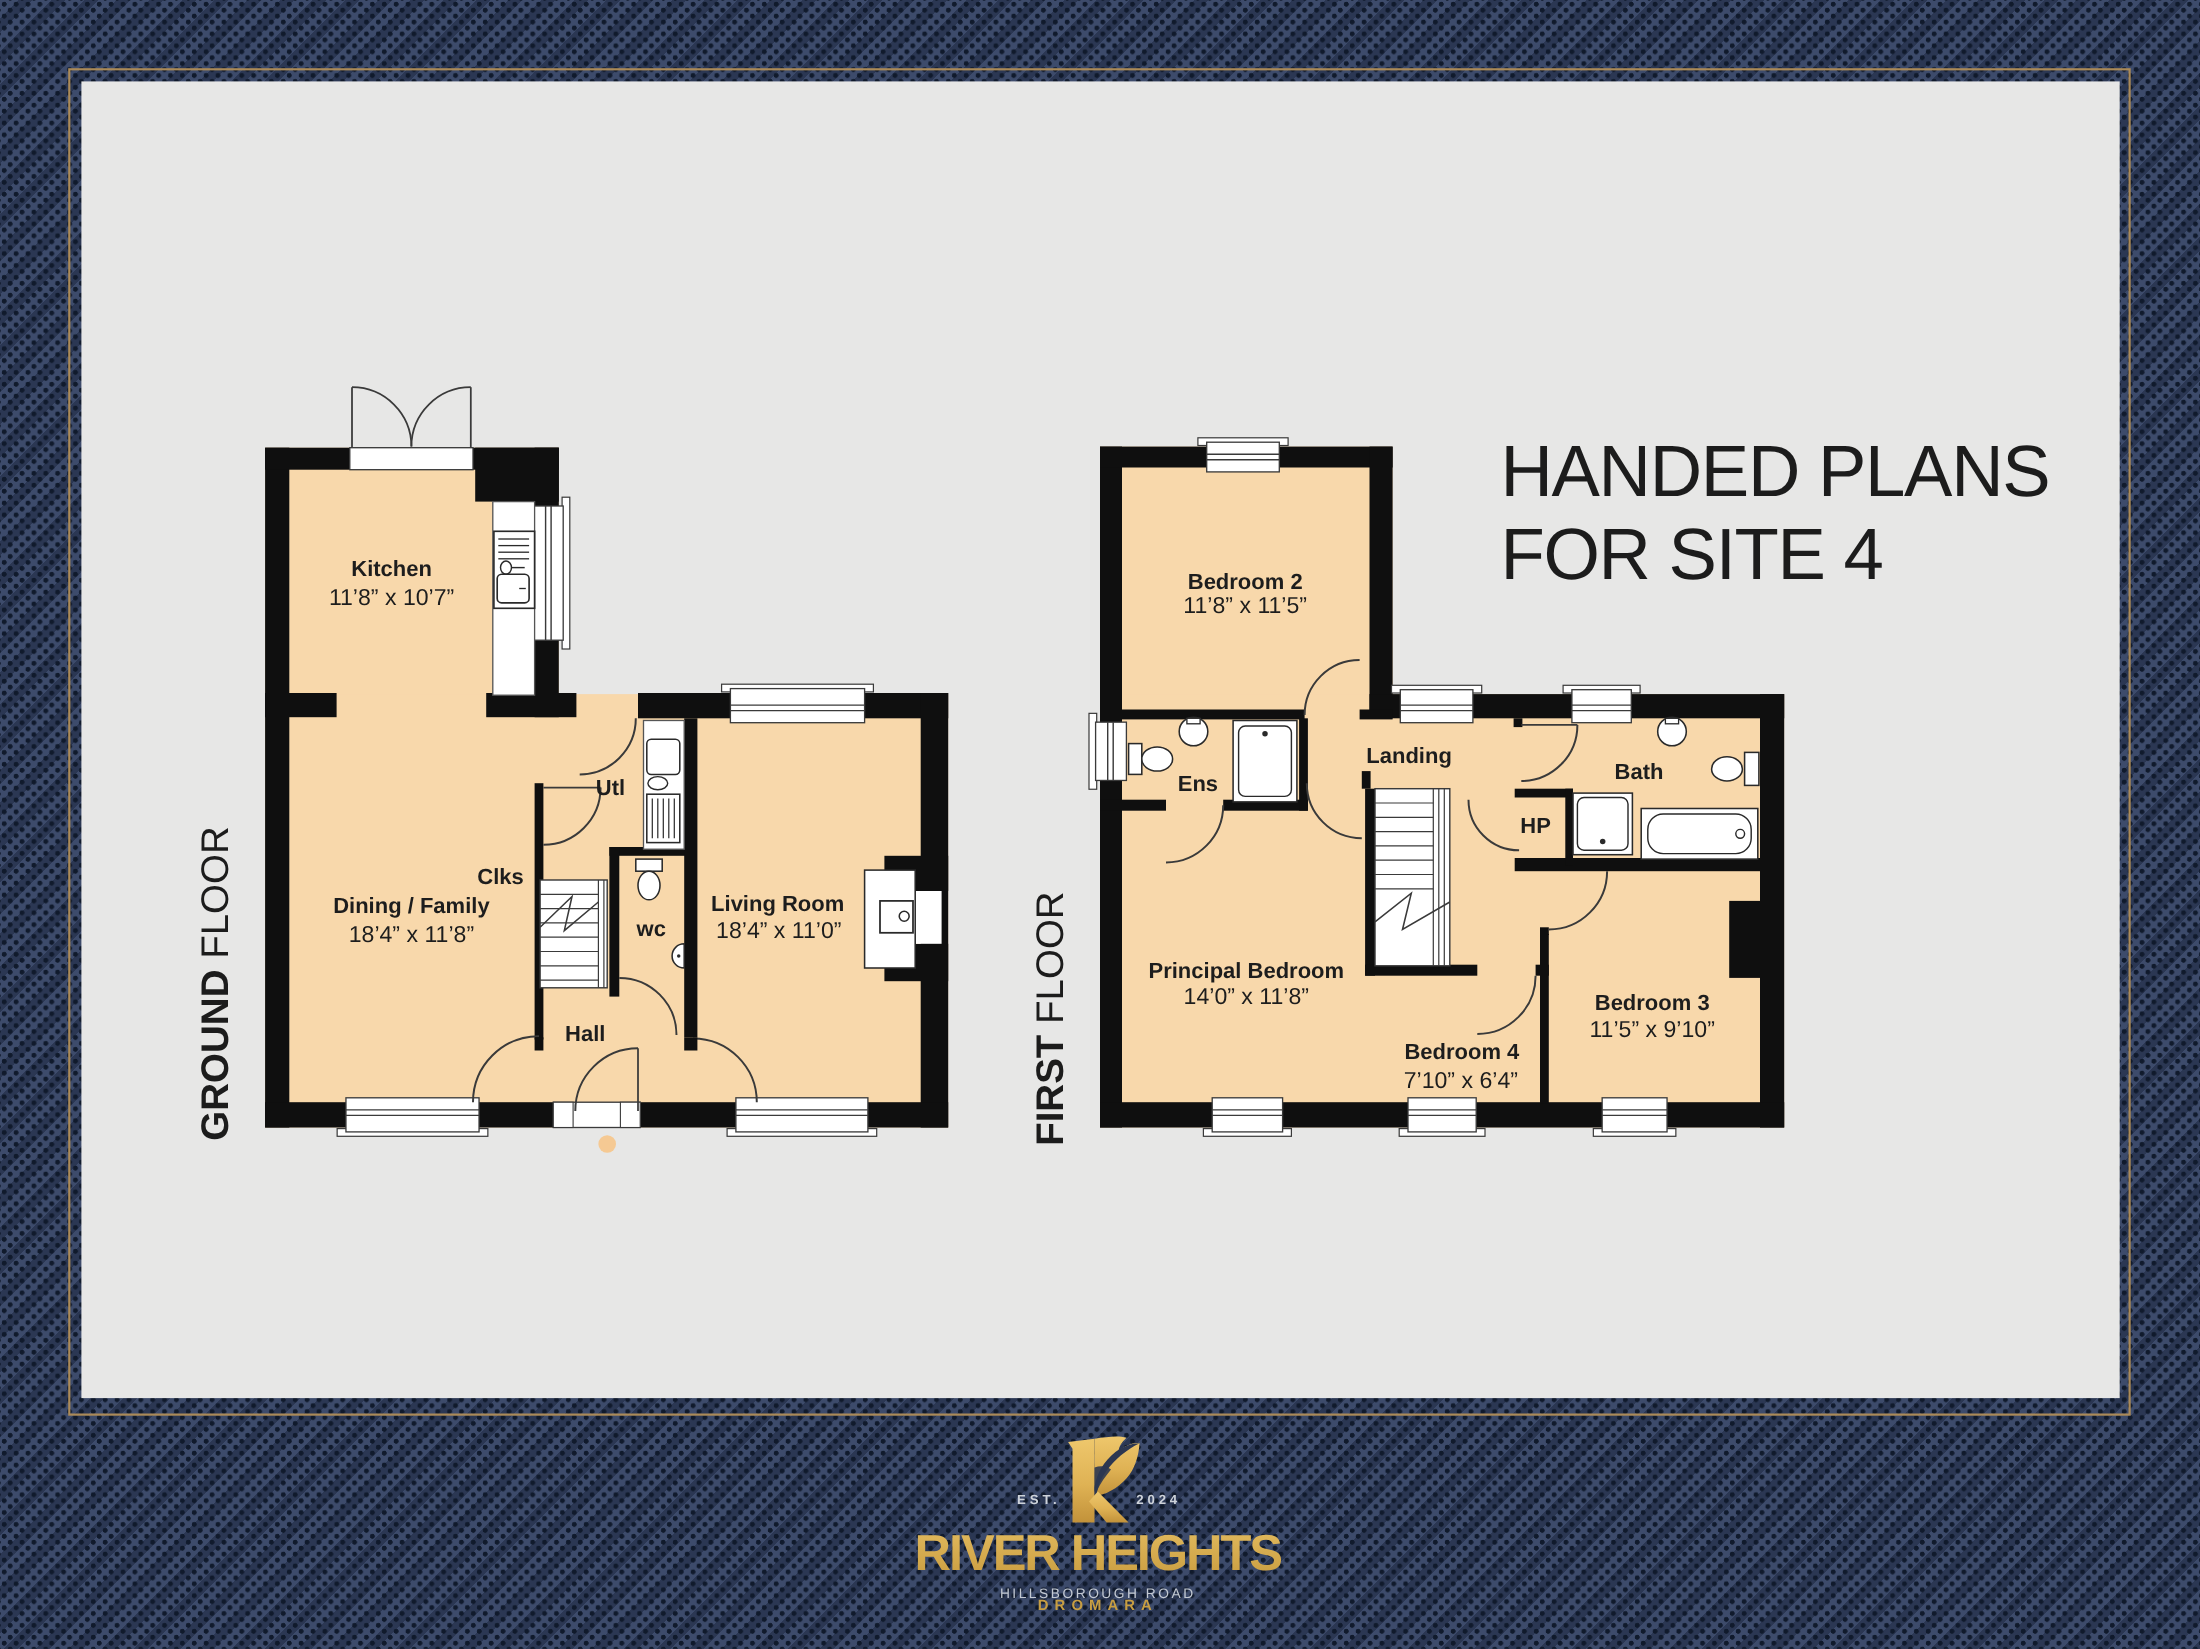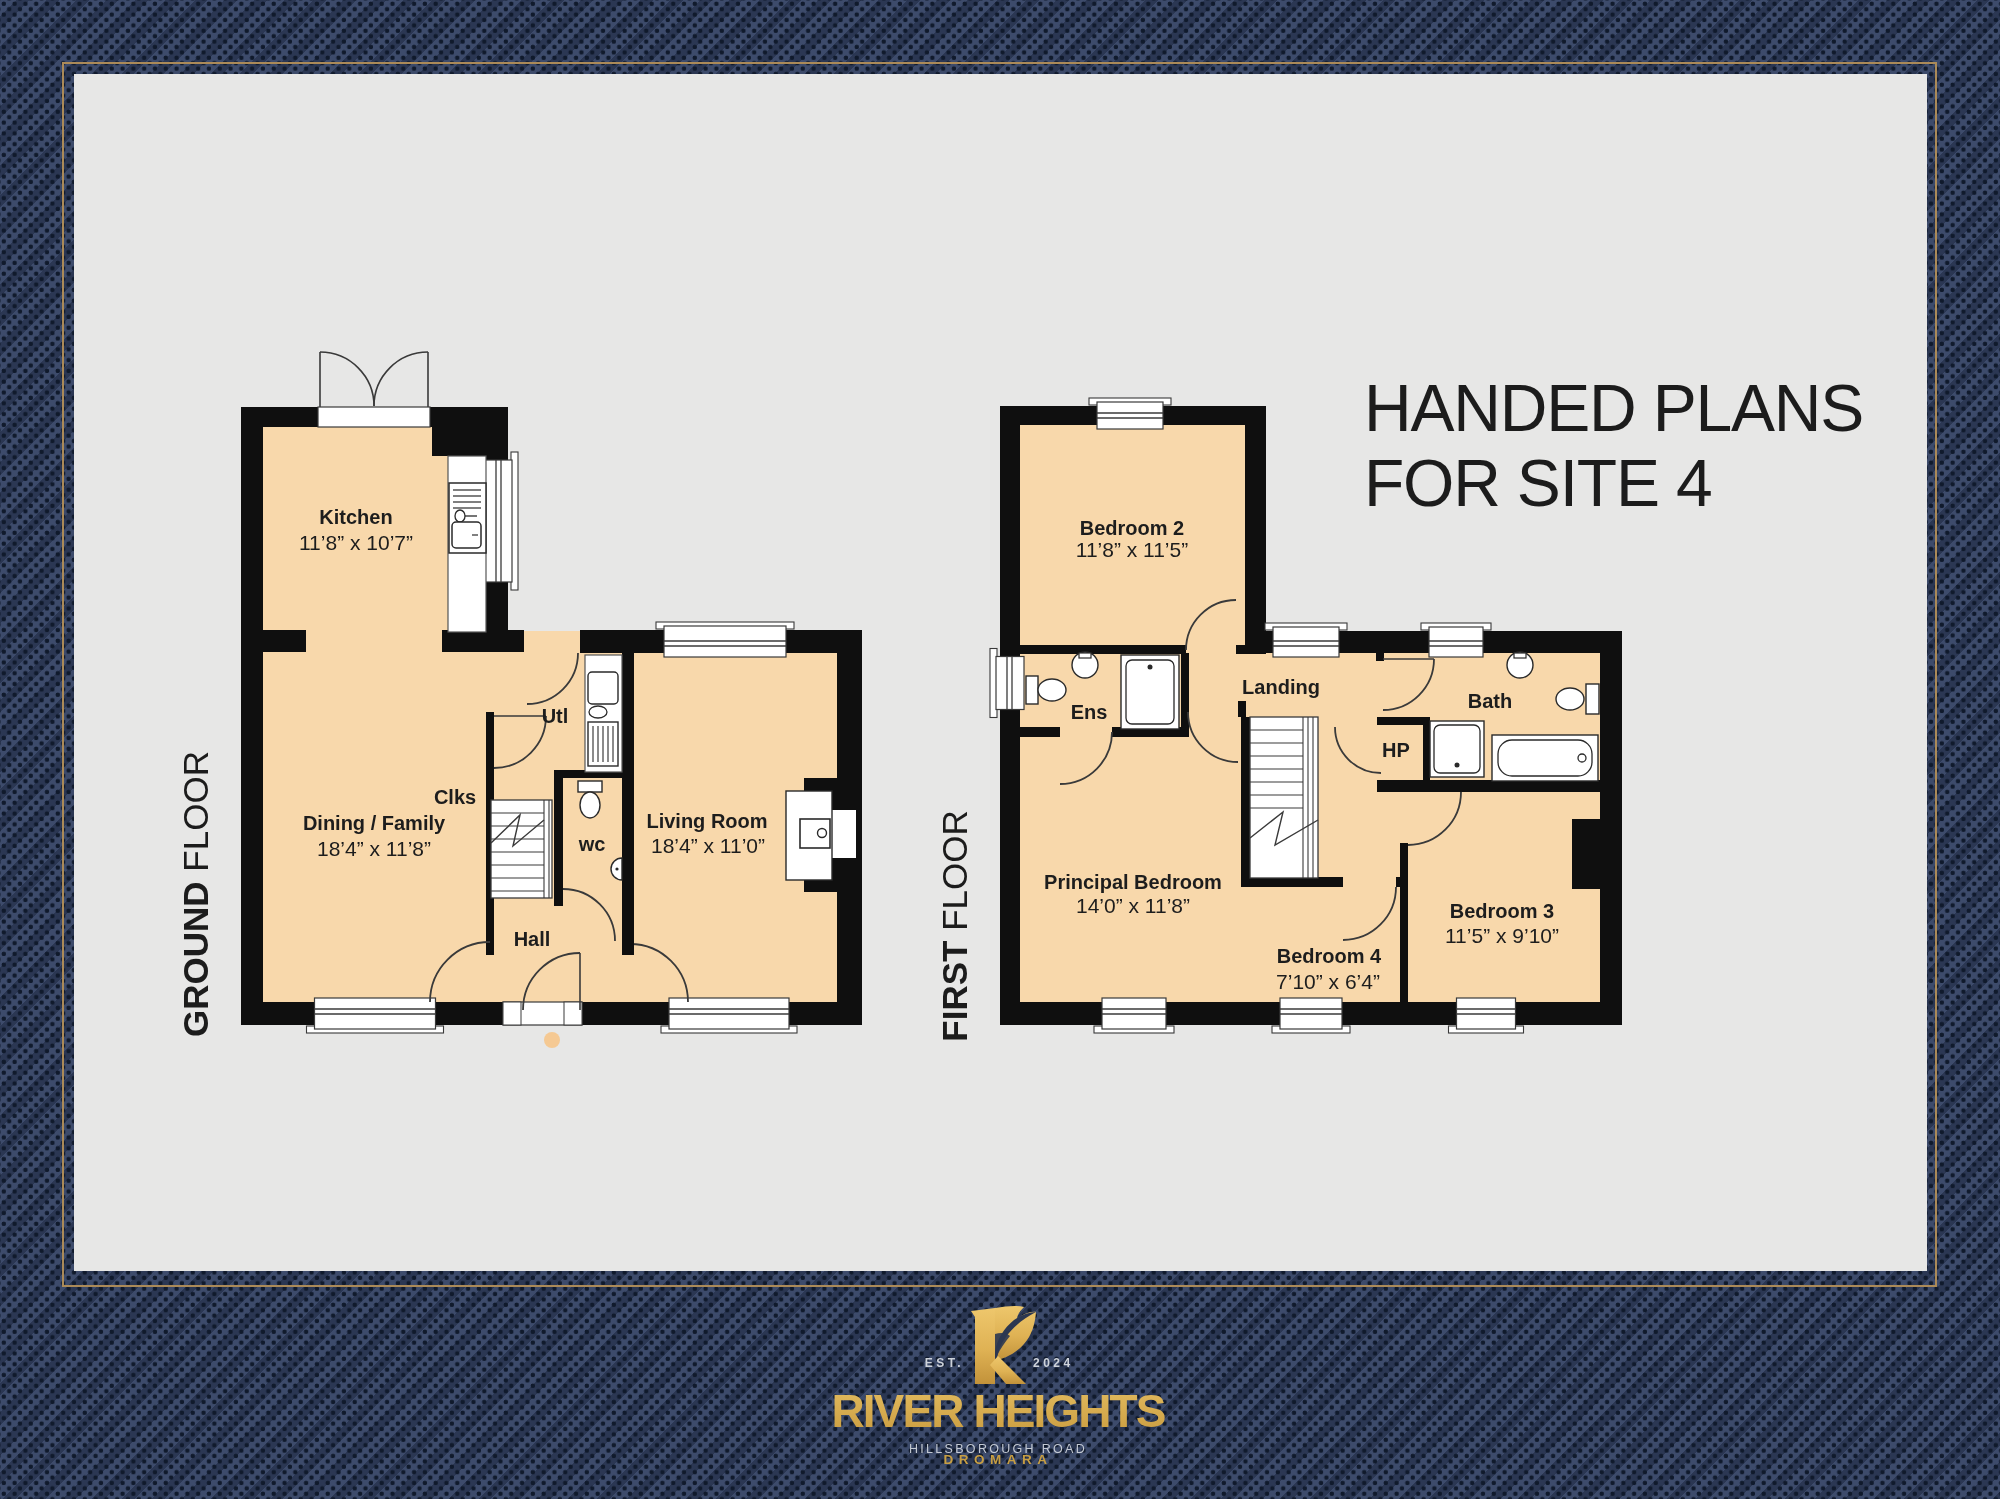--- a/index.html
+++ b/index.html
@@ -4,21 +4,21 @@
 body{width:2000px;height:1499px;position:relative;overflow:hidden;font-family:"Liberation Sans",sans-serif;background:#2f3c59}
 .bg{position:absolute;left:0;top:0;width:2000px;height:1499px;
 background-image:
  radial-gradient(circle at 3.8px 3.8px, #101a2c 1.95px, rgba(0,0,0,0) 2.55px),
  radial-gradient(circle at 3.8px 3.8px, #101a2c 1.95px, rgba(0,0,0,0) 2.55px),
  repeating-linear-gradient(135deg, #3d4b6b 0px, #3d4b6b 12px, #2b3753 12px, #2b3753 21px);
 background-size:10.8px 10.8px,10.8px 10.8px,auto;
 background-position:0 0,5.4px 5.4px,0 0}
 .panel{position:absolute;left:74px;top:74px;width:1853px;height:1197px;background:#e7e7e6}
 .goldframe{position:absolute;left:62px;top:62px;width:1871px;height:1221px;border:2px solid #ab8a58}
-.title{position:absolute;left:1364px;top:371px;font-size:66px;line-height:75px;color:#1c1c1c;letter-spacing:-1.2px}
+.title{position:absolute;left:1364px;top:391px;font-size:66px;line-height:75px;color:#1c1c1c;letter-spacing:-1.2px}
 .vlab{position:absolute;width:400px;height:40px;display:flex;align-items:center;justify-content:center;font-size:35px;color:#1c1c1c;transform:rotate(-90deg);white-space:pre}
 </style></head>
 <body>
 
 <div class="bg"></div>
 
 <div class="panel"></div>
 
 <div class="goldframe"></div>
 

